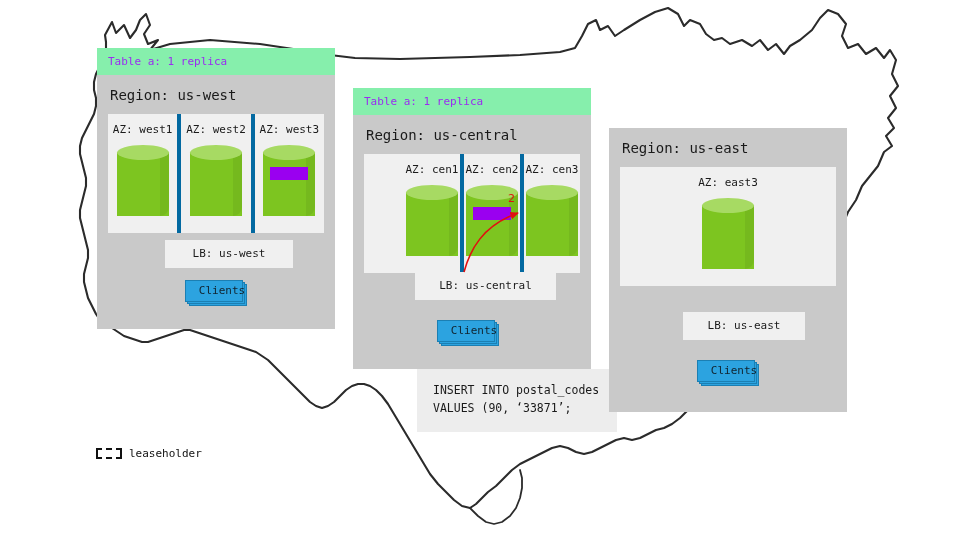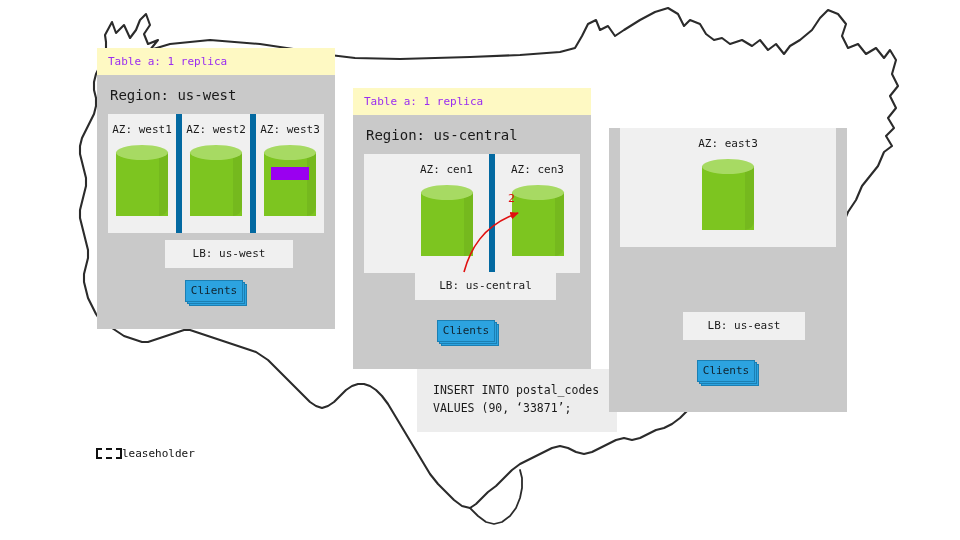--- a/index.html
+++ b/index.html
@@ -21,21 +21,21 @@
     pointer-events: none;
   }
 
   
   .region {
     position: absolute;
     background: #c9c9c9;
     box-sizing: border-box;
   }
   .region-header {
-    background: #fef9c3;
+    background: #86efac;
     color: #9a2df0;
     font-size: 11px;
     line-height: 1;
     padding: 8px 10px 8px 11px;
     letter-spacing: 0px;
     white-space: nowrap;
   }
   .region-title {
     color: #1a1a1a;
     font-size: 14px;
@@ -44,21 +44,21 @@
   }
   .az-row {
     display: flex;
     background: #f0f0f0;
     margin: 0 11px;
   }
   .az-cell {
     flex: 1 1 0;
     position: relative;
     box-sizing: border-box;
-    border-right: 6px solid #0369a1;
+    border-right: 4px solid #0369a1;
     padding: 9px 0 10px 0;
     text-align: center;
   }
   .az-cell:last-child { border-right: none; }
   .az-label {
     font-size: 11px;
     color: #1a1a1a;
     white-space: nowrap;
     display: block;
     margin-bottom: 9px;
@@ -129,20 +129,21 @@
   .clients .l2 { left: 2px; top: 2px; }
   .clients .l1 { left: 0;  top: 0; }
   .clients .label {
     position: absolute;
     left: 0; top: 0;
     width: 58px; height: 22px;
     line-height: 22px;
     text-align: center;
     font-size: 11px;
     color: #11232e;
+    padding-left: 8px;
   }
 
   
   .sqlbox {
     position: absolute;
     background: #ededed;
     font-size: 11.5px;
     color: #1a1a1a;
     line-height: 1.55;
     padding: 13px 16px 14px 16px;
@@ -161,20 +162,21 @@
     font-size: 11px;
     font-family: "DejaVu Sans", "Liberation Sans", sans-serif;
   }
 
   
   #legend {
     position: absolute;
     left: 96px; top: 447px;
     display: flex;
     align-items: center;
+    gap: 7px;
   }
   #legend .swatch {
     width: 26px; height: 11px;
     border: 2px dashed #111111;
     box-sizing: border-box;
     background: #ffffff;
   }
   #legend .legend-label {
     font-size: 11px;
     color: #111111;
@@ -286,20 +288,29 @@
     <div class="az-row" style="height:119px;padding-left:40px;">
       <div class="az-cell">
         <span class="az-label">AZ: cen1</span>
         <div class="cyl">
           <div class="bodyfill"></div>
           <div class="shade"></div>
           <div class="top"></div>
         </div>
       </div>
       <div class="az-cell">
+        <span class="az-label">AZ: cen2</span>
+        <div class="cyl">
+          <div class="bodyfill"></div>
+          <div class="shade"></div>
+          <div class="top"></div>
+          <div class="replica"></div>
+        </div>
+      </div>
+      <div class="az-cell">
         <span class="az-label">AZ: cen3</span>
         <div class="cyl">
           <div class="bodyfill"></div>
           <div class="shade"></div>
           <div class="top"></div>
         </div>
       </div>
     </div>
 
     <div class="lb" style="left:62px; top:184px; width:115px;">LB: us-central</div>
@@ -311,20 +322,21 @@
       <div class="label">Clients</div>
     </div>
   </div>
 
   <div class="sqlbox" style="left:417px; top:369px; width:168px;">INSERT INTO postal_codes
 VALUES (90, ‘33871’;</div>
 
   <div class="region" id="region-us-east" style="left:609px; top:128px; width:238px; height:284px;">
 
 
+    <div class="region-title">Region: us-east</div>
 
     <div class="az-row" style="height:119px;">
       <div class="az-cell">
         <span class="az-label">AZ: east3</span>
         <div class="cyl">
           <div class="bodyfill"></div>
           <div class="shade"></div>
           <div class="top"></div>
         </div>
       </div>

